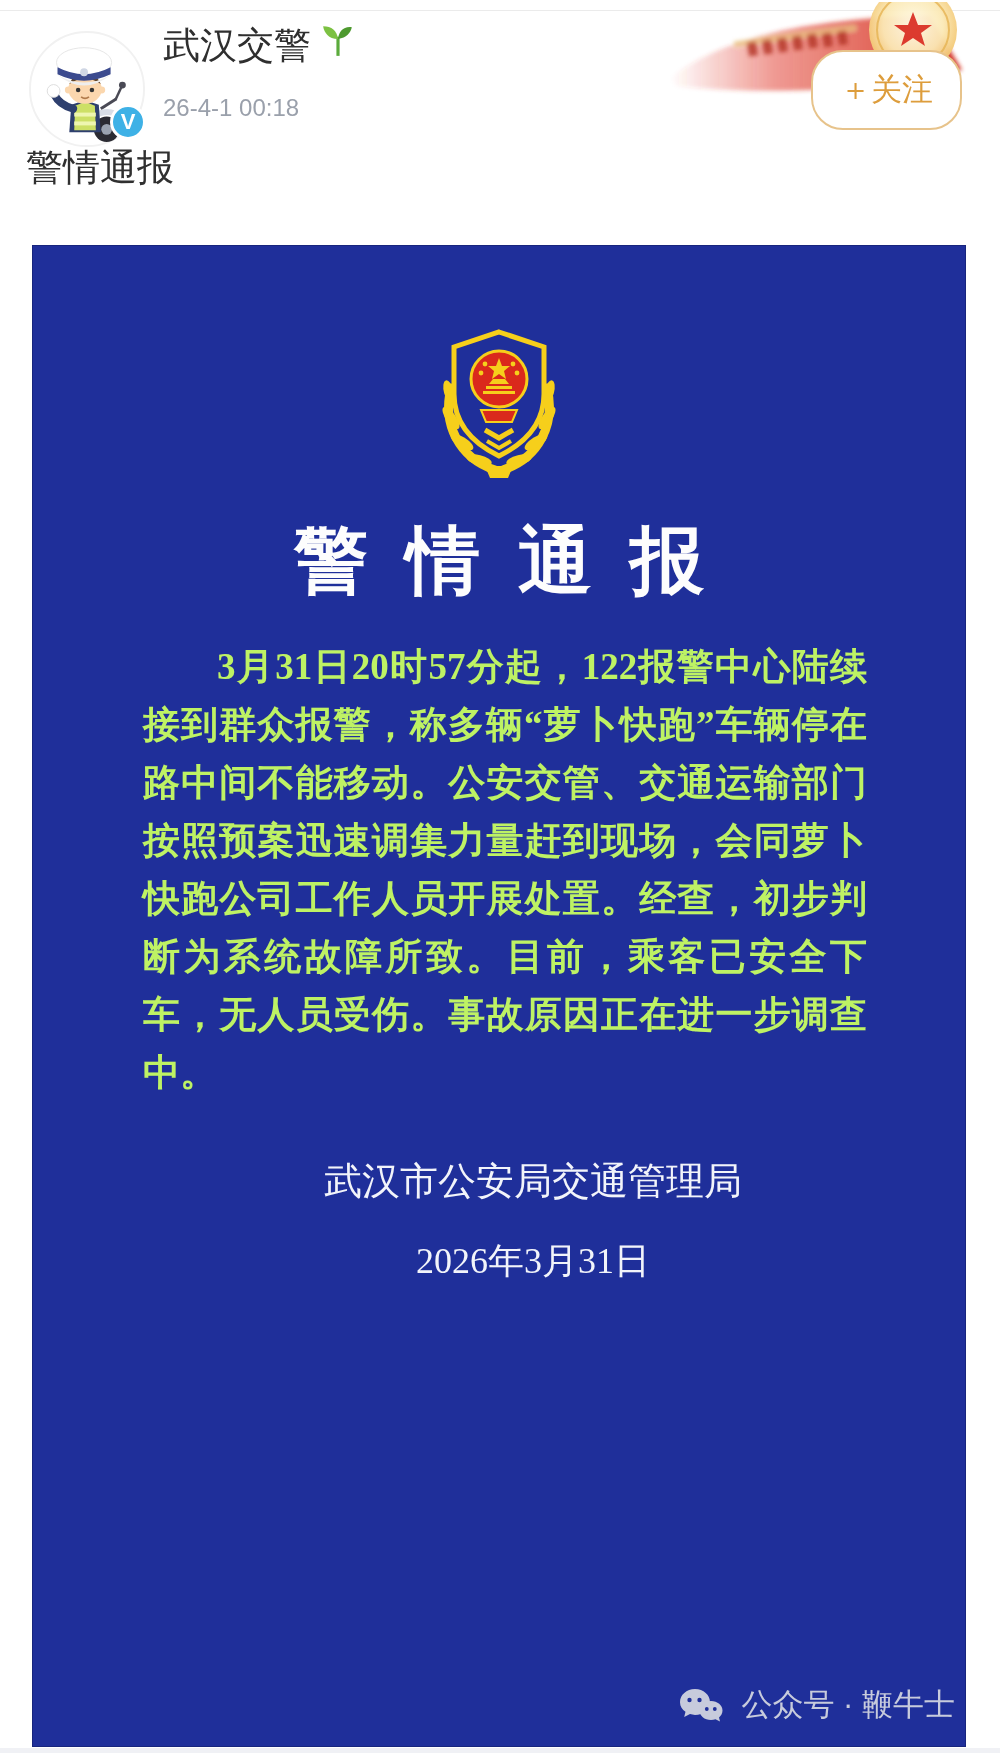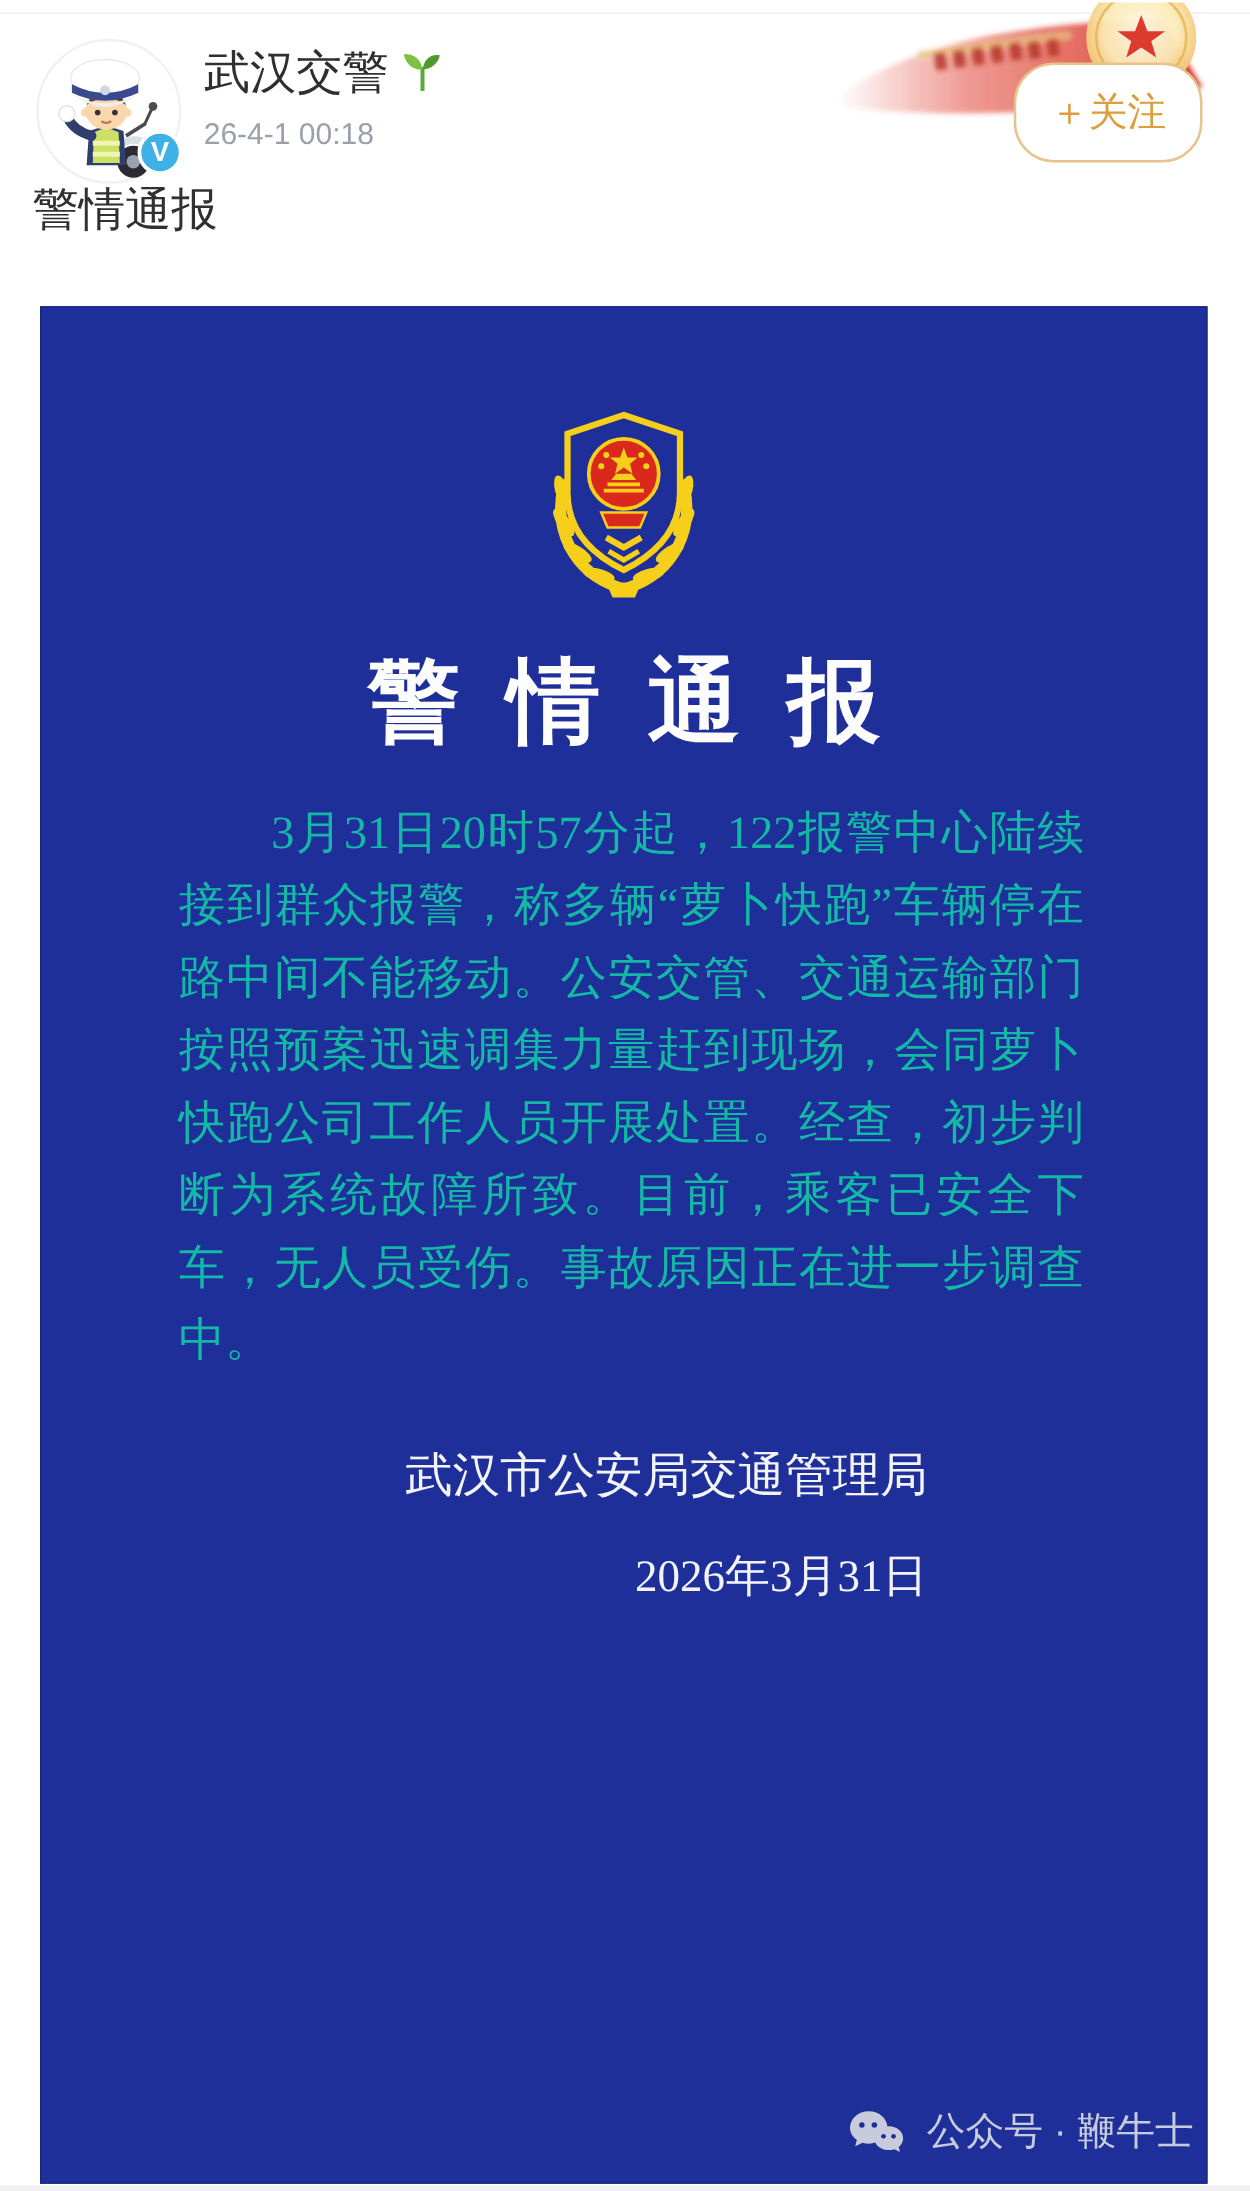--- a/index.html
+++ b/index.html
@@ -23,21 +23,21 @@
   }
   .top-divider{position:absolute;left:0;top:10px;width:1000px;height:1px;background:#ebebeb;}
   
   .avatar{position:absolute;left:28px;top:30px;width:118px;height:118px;border-radius:50%;overflow:hidden;background:#fff;}
   .avatar svg{width:100%;height:100%;display:block;}
   .verified-badge{
     position:absolute;left:110px;top:104px;width:36px;height:36px;border-radius:50%;
     background:var(--verified-blue);border:3px solid #ffffff;
     color:#fff;font-size:22px;font-weight:bold;display:flex;align-items:center;justify-content:center;
   }
-  .username-row{position:absolute;left:163px;top:36px;display:flex;align-items:center;gap:10px;}
+  .username-row{position:absolute;left:163px;top:24px;display:flex;gap:10px;}
   .username{font-size:37px;color:#2f2f2f;font-weight:500;line-height:44px;}
   .sprout{width:34px;height:34px;display:inline-block;}
   .meta-row{position:absolute;left:163px;top:94px;font-size:24px;color:var(--meta-gray);display:flex;gap:12px;}
   .meta-row .source{color:var(--source-gray);}
   .deco{position:absolute;right:32px;top:2px;width:338px;height:94px;pointer-events:none;}
   .deco svg{width:100%;height:100%;display:block;}
   .follow-btn{
     position:absolute;right:38px;top:50px;height:80px;padding:0 27px;
     background:#ffffff;border:2px solid var(--follow-border);border-radius:32px;
     color:var(--follow-text);font-size:31px;line-height:58px;white-space:nowrap;
@@ -53,23 +53,24 @@
   .emblem{position:absolute;left:50%;top:82px;transform:translateX(-50%);width:142px;height:154px;}
   .emblem svg{width:100%;height:100%;display:block;}
   .notice-title{
     position:absolute;left:0;top:266px;width:100%;text-align:center;
     font-size:74px;font-weight:bold;color:#fdfdfd;
     letter-spacing:38px;padding-left:38px;
   }
   .notice-body{
     position:absolute;left:110px;top:392px;width:724px;
     font-size:37px;line-height:58px;text-align:justify;text-indent:2em;
-    color:#14b8a6;
-  }
-  .sig-block{position:absolute;top:912px;right:223px;text-align:right;}
+    color:#bef264;
+    font-weight:bold;
+  }
+  .sig-block{position:absolute;top:912px;right:223px;text-align:center;}
   .sig-line{font-size:38px;line-height:46px;}
   .date-line{font-size:36px;line-height:46px;margin-top:34px;}
   .center-watermark{
     position:absolute;left:50%;top:1128px;transform:translateX(-50%);
     font-size:46px;letter-spacing:3px;color:var(--watermark-blue);white-space:nowrap;
   }
   .footer-wm{
     position:absolute;right:10px;bottom:20px;display:flex;align-items:flex-end;gap:17px;
     color:var(--footer-wm);font-size:31px;font-family:Liberation Sans, sans-serif;
   }

